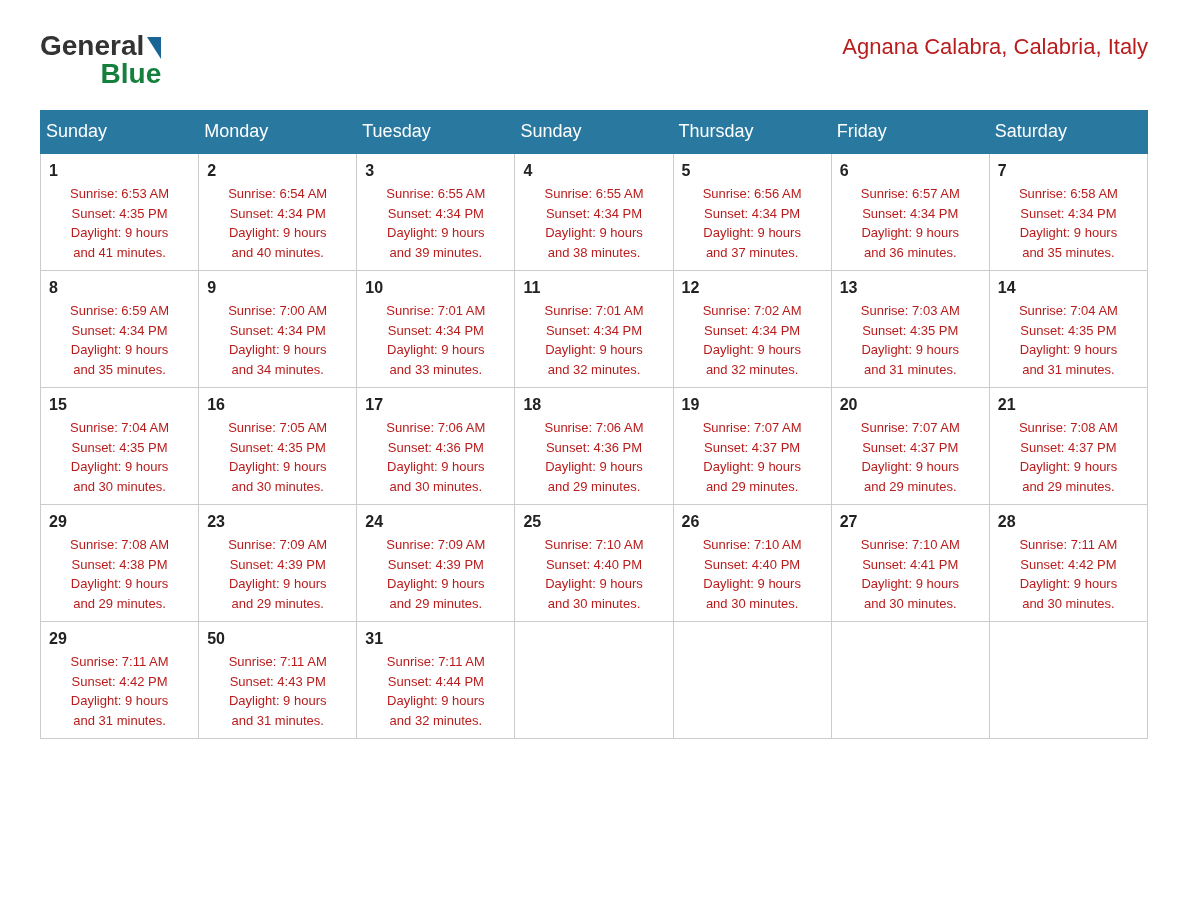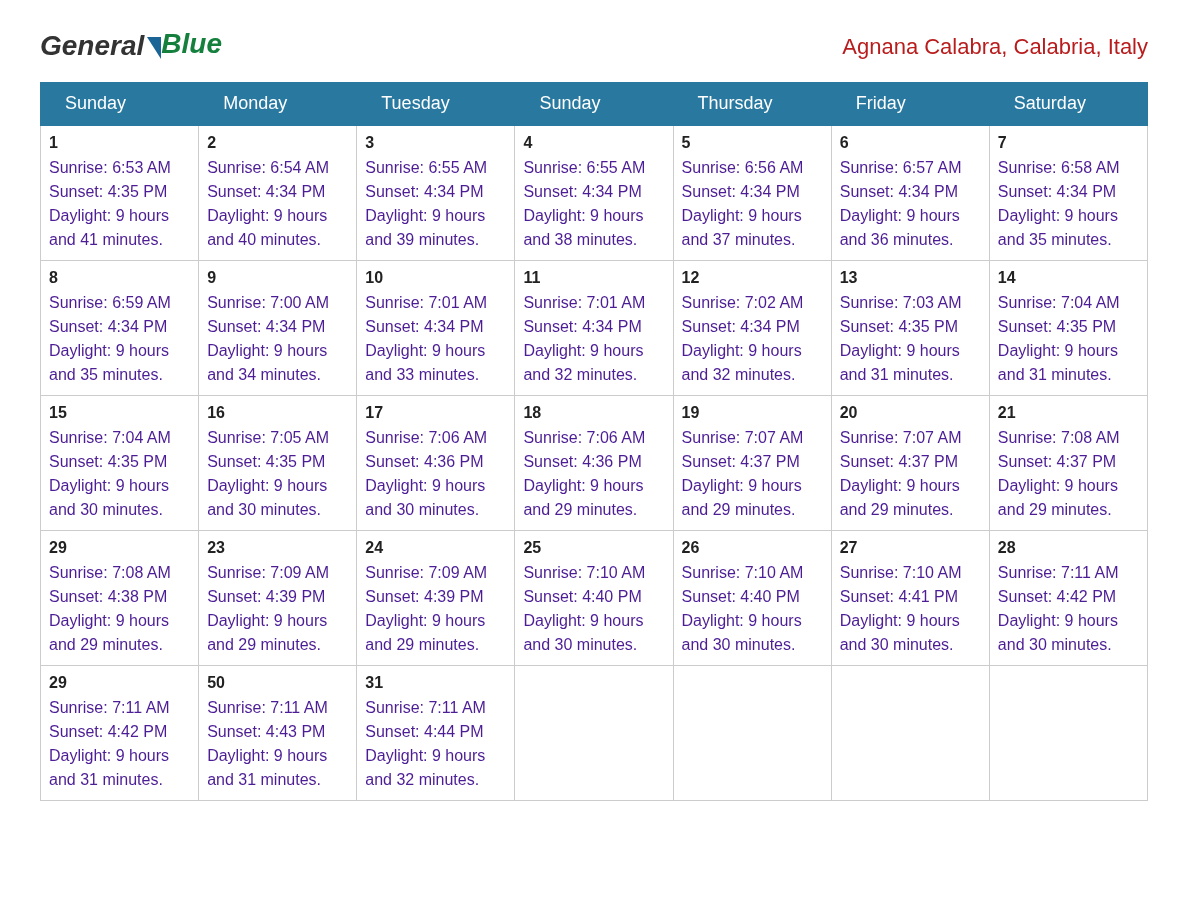--- a/index.html
+++ b/index.html
@@ -11,23 +11,22 @@
       min-height: 918px;
     }
     .header-area {
       display: flex;
       justify-content: space-between;
       align-items: flex-start;
       margin-bottom: 20px;
     }
     .logo {
       display: flex;
-      flex-direction: row;
-      align-items: center;
-      font-style: italic;
+      flex-direction: column;
+      align-items: flex-end;
     }
     .logo-top {
       display: flex;
       align-items: center;
     }
     .logo-general {
       font-size: 28px;
       font-weight: bold;
       color: #333;
     }
@@ -63,44 +62,45 @@
     .calendar-table {
       width: 100%;
       border-collapse: collapse;
       table-layout: fixed;
     }
     .calendar-table thead th {
       background-color: #2878a0;
       color: #fff;
       font-size: 18px;
       font-weight: normal;
-      padding: 10px 24px;
+      padding: 10px 5px;
       text-align: left;
       border: 1px solid #2878a0;
     }
     .calendar-table tbody td {
       vertical-align: top;
       padding: 8px 8px;
       border: 1px solid #ccc;
       font-size: 13px;
       color: #333;
       min-height: 90px;
       background: #fff;
     }
     .day-number {
       font-size: 16px;
       font-weight: bold;
       color: #222;
       display: block;
       margin-bottom: 4px;
     }
     .day-info {
-      font-size: 16px;
+      font-size: 13px;
       line-height: 1.5;
-      color: #4c1d95;
+      color: #b91c1c;
+      text-align: center;
     }
     .calendar-table tbody tr td:first-child {
       border-left: 1px solid #ccc;
     }
     .row-separator {
       border-top: 2px solid #2878a0 !important;
     }
     td.empty {
       background: #fff;
     }

